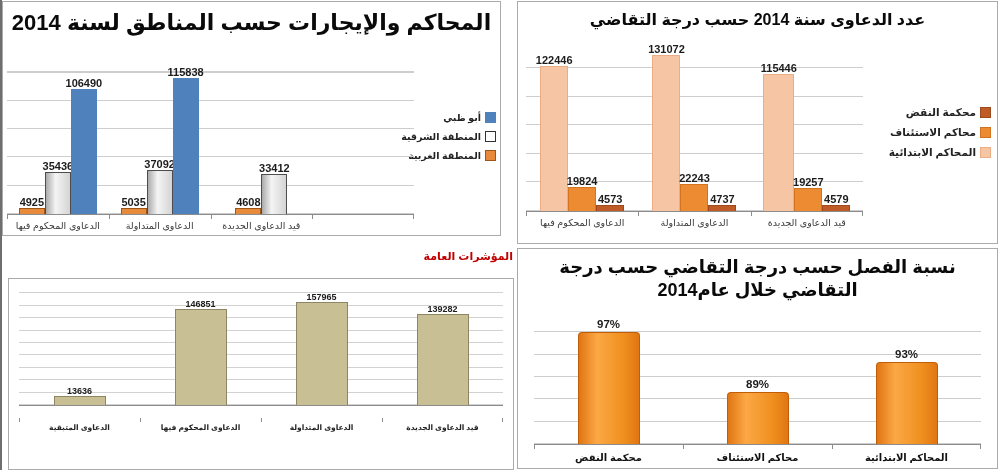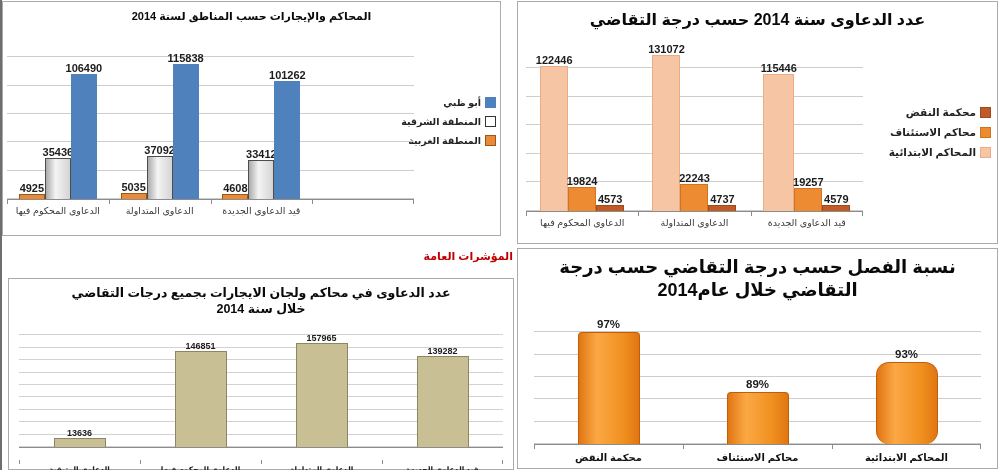--- a/index.html
+++ b/index.html
@@ -5,21 +5,21 @@
   html,body{margin:0;padding:0;background:#fff;}
   .screen{position:relative;width:1000px;height:470px;background:#ffffff;overflow:hidden;
           font-family:"Liberation Sans","DejaVu Sans",sans-serif;}
   .edge{position:absolute;left:0;top:0;width:2px;height:470px;background:#6e6e6e;}
   .panel{position:absolute;background:#fff;border:1px solid #ababab;box-sizing:border-box;}
   #c1{left:2px;top:1px;width:499px;height:235px;}
   #c2{left:517px;top:1px;width:481px;height:243px;}
   #c3{left:8px;top:278px;width:506px;height:192px;}
   #c4{left:517px;top:248px;width:481px;height:221px;}
   .title{font-weight:bold;text-align:center;color:#0a0a0a;line-height:1.3;}
-  #c1 .title{font-size:11px;margin:7px 6px 4px;}
+  #c1 .title{font-size:22px;margin:7px 6px 4px;}
   #c2 .title{font-size:16px;margin:8px 6px 6px;}
   #c3 .title{font-size:12.5px;margin:6px auto 3px;width:392px;}
   #c4 .title{font-size:18px;margin:7px auto 5px;width:430px;}
   .chart-body{display:flex;align-items:stretch;}
   .plotcol{flex:1 1 0;display:flex;flex-direction:column;min-width:0;}
   .plot{position:relative;display:flex;align-items:flex-end;border-bottom:1px solid #8c8c8c;}
   #c1 .plot{height:170px;margin:2px 8px 0 4px;
     background:repeating-linear-gradient(to top,#cdcdcd 0,#cdcdcd 1px,transparent 1px,transparent 28.3px);}
   #c2 .plot{height:172px;margin:2px 8px 0 8px;
     background:repeating-linear-gradient(to top,#cdcdcd 0,#cdcdcd 1px,transparent 1px,transparent 28.6px);}
@@ -91,23 +91,20 @@
                 <span class="dlabel">115838</span>
               </div>
             </div>
             <div class="group">
               <div class="bar" style="height: 3.17793%; background: rgb(231, 138, 60); border-color: rgb(156, 87, 24);">
                 <span class="dlabel">4608</span>
               </div>
               <div class="bar" style="height: 23.0428%; background: linear-gradient(to right, rgb(171, 171, 171), rgb(244, 244, 244) 40%, rgb(212, 212, 212)); border-color: rgb(77, 77, 77);">
                 <span class="dlabel">33412</span>
               </div>
-              <div class="bar" style="height: 69.8359%; background: rgb(79, 129, 189); border-color: rgb(79, 129, 189);">
-                <span class="dlabel">101262</span>
-              </div>
             </div>
             <div class="group"></div>
           </div>
         <div class="catrow">
             <div class="cat" dir="rtl">الدعاوى المحكوم فيها</div>
             <div class="cat" dir="rtl">الدعاوى المتداولة</div>
             <div class="cat" dir="rtl">قيد الدعاوى الجديدة</div>
             <div class="cat"></div>
           </div>
       </div>
@@ -186,21 +183,20 @@
             <span class="ltext" dir="rtl">المحاكم الابتدائية</span>
             <span class="lswatch" style="background: rgb(246, 198, 164); border-color: rgb(235, 173, 133);"></span>
           </div>
         </div>
     </div>
   </div>
 
   <div class="redlabel" dir="rtl" style="color: rgb(192, 0, 0);">المؤشرات العامة</div>
 
   <div class="panel" id="c3">
-    <div class="title" dir="rtl">عدد الدعاوى في محاكم ولجان الايجارات بجميع درجات التقاضي خلال سنة 2014</div>
     <div class="chart-body">
       <div class="plotcol">
         <div class="plot">
             <div class="group">
               <div class="bar" style="height: 7.17684%; background: rgb(201, 191, 148); border-color: rgb(142, 134, 99);">
                 <span class="dlabel">13636</span>
               </div>
             </div>
             <div class="group">
               <div class="bar" style="height: 77.29%; background: rgb(201, 191, 148); border-color: rgb(142, 134, 99); margin-top: 24px;">
@@ -237,21 +233,21 @@
               <div class="bar rounded" style="height: 83.3333%; background: linear-gradient(to right, rgb(224, 118, 19), rgb(251, 168, 69) 30%, rgb(239, 143, 30) 75%, rgb(224, 118, 19)); border-color: rgb(192, 94, 7);">
                 <span class="dlabel">97%</span>
               </div>
             </div>
             <div class="group">
               <div class="bar rounded" style="height: 38.8889%; background: linear-gradient(to right, rgb(224, 118, 19), rgb(251, 168, 69) 30%, rgb(239, 143, 30) 75%, rgb(224, 118, 19)); border-color: rgb(192, 94, 7);">
                 <span class="dlabel">89%</span>
               </div>
             </div>
             <div class="group">
-              <div class="bar rounded" style="height: 61.1111%; background: linear-gradient(to right, rgb(224, 118, 19), rgb(251, 168, 69) 30%, rgb(239, 143, 30) 75%, rgb(224, 118, 19)); border-color: rgb(192, 94, 7); border-radius: 13px;">
+              <div class="bar rounded" style="height: 61.1111%; background: linear-gradient(to right, rgb(224, 118, 19), rgb(251, 168, 69) 30%, rgb(239, 143, 30) 75%, rgb(224, 118, 19)); border-color: rgb(192, 94, 7);">
                 <span class="dlabel">93%</span>
               </div>
             </div>
           </div>
         <div class="catrow">
             <div class="cat" dir="rtl">محكمة النقض</div>
             <div class="cat" dir="rtl">محاكم الاستئناف</div>
             <div class="cat" dir="rtl">المحاكم الابتدائية</div>
           </div>
       </div>

